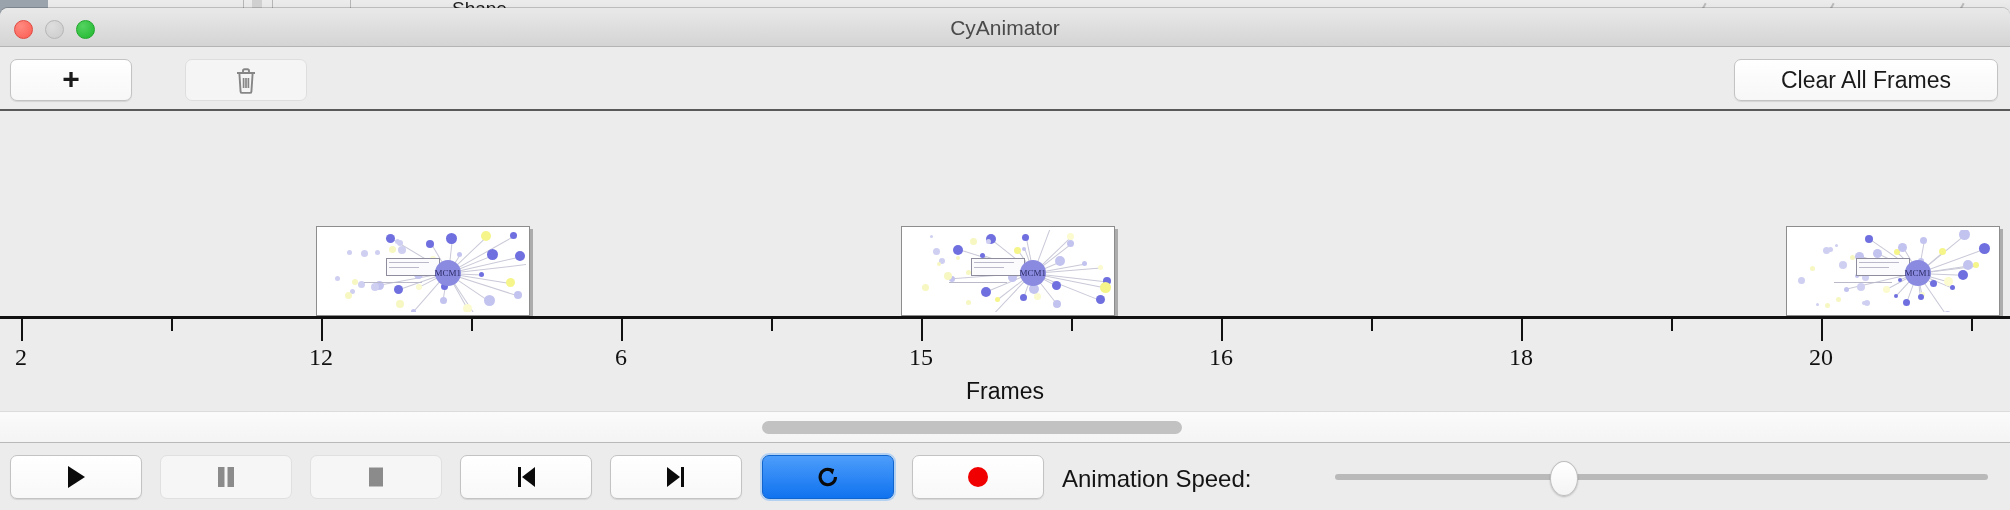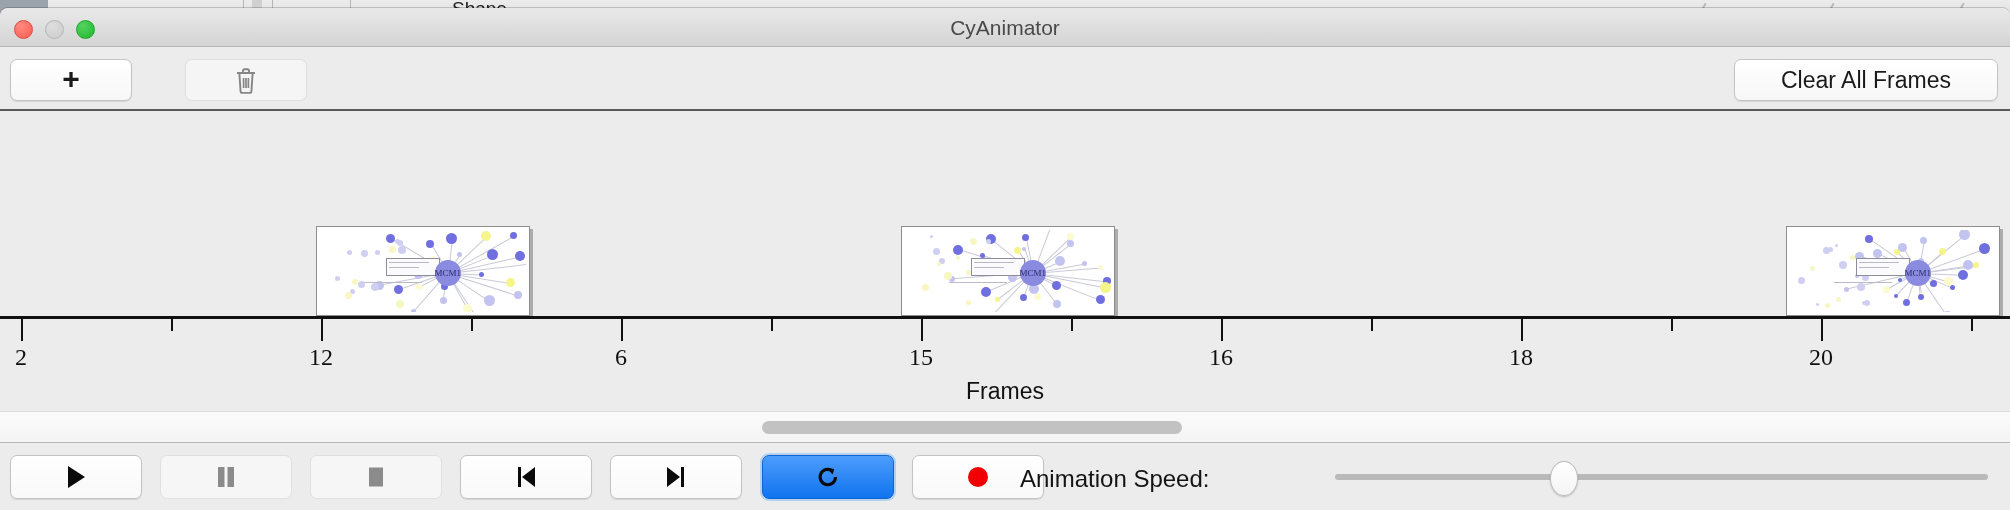--- a/index.html
+++ b/index.html
@@ -534,21 +534,21 @@
           <path d="M11.6 4.0 L19.2 5.0 L17.6 10.4 Z" fill="#0a0a0a"></path>
         </svg>
       </div>
 
       <div class="pbtn" style="left:912px;width:130px;">
         <svg class="ico" width="26" height="26" viewBox="0 0 26 26">
           <circle cx="13" cy="13" r="10" fill="#f00000"></circle>
         </svg>
       </div>
 
-      <span class="speed-label" style="left:1020px;text-align:right;">Animation Speed:</span>
+      <span class="speed-label" style="left:1062px;text-align:right;">Animation Speed:</span>
 
       <div class="slider" style="left:1335px; right:22px;">
         <div class="slider-track"></div>
         <div class="slider-thumb" id="speed-thumb" style="left: 35%;"></div>
       </div>
     </div>
 
   </div>
 </div>
 

